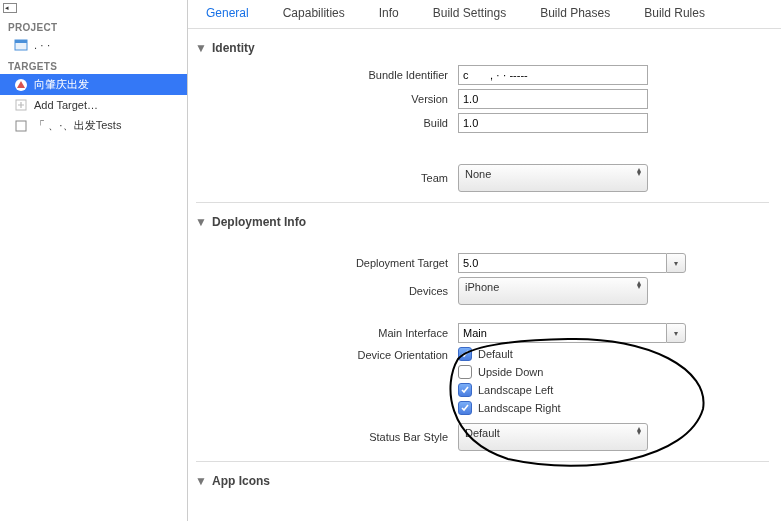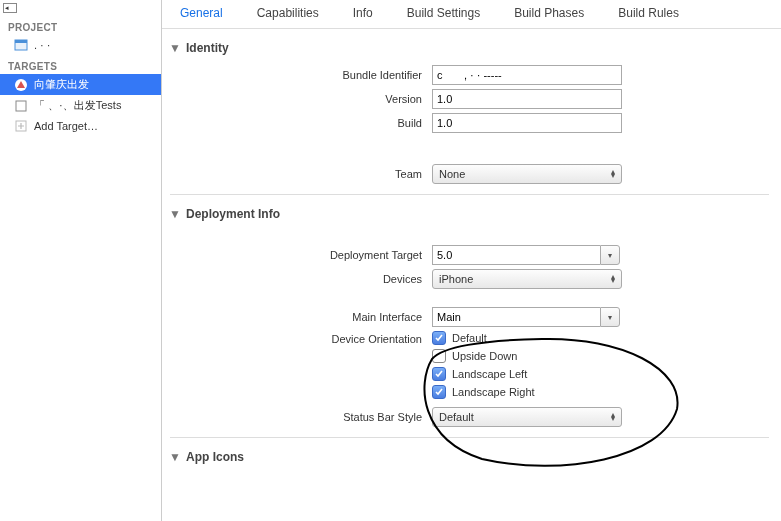--- a/index.html
+++ b/index.html
@@ -1,38 +1,38 @@
 <!DOCTYPE html>
 <html><head>
 <meta charset="utf-8">
 <style>
 * { box-sizing: border-box; margin: 0; padding: 0; }
 body { font-family: "Lucida Grande", "Helvetica Neue", Arial, sans-serif; font-size: 11px; color: #333; background: #fff; width: 781px; height: 521px; overflow: hidden; position: relative; }
 .container { display: flex; height: 100%; }
-.sidebar { width: 162px; border-right: 1px solid #ccc; background: #fff; }
+.sidebar { width: 188px; border-right: 1px solid #ccc; background: #fff; }
 .corner-badge { margin: 3px; width: 14px; height: 10px; border: 1px solid #888; font-size: 7px; display: flex; align-items: center; justify-content: flex-start; padding-left: 1px; }
 .section-header { font-size: 10px; font-weight: bold; color: #7a7a7a; padding: 6px 8px 2px; letter-spacing: 0.3px; }
 .list-item { display: flex; align-items: center; gap: 6px; padding: 3px 8px 3px 14px; }
 .list-item.selected { background: #3478f6; color: #fff; }
 .icon { width: 14px; height: 14px; display: inline-flex; align-items: center; justify-content: center; }
 .icon svg { width: 14px; height: 14px; }
 .item-label { font-size: 11px; }
 .main { flex: 1; display: flex; flex-direction: column; }
 .tabs { display: flex; gap: 34px; padding: 6px 18px 8px; border-bottom: 1px solid #ddd; font-size: 12px; }
 .tab { color: #444; cursor: pointer; }
 .tab.active { color: #1871e6; font-weight: 400; }
 .content { flex: 1; overflow: auto; padding: 0 12px 10px 8px; position: relative; }
 .group { margin-top: 6px; }
 .group-header { display: flex; align-items: center; gap: 6px; padding: 6px 0; font-weight: bold; font-size: 12px; color: #444; }
 .disclosure { width: 10px; height: 10px; display: inline-flex; align-items: center; justify-content: center; color: #777; }
 .row { display: flex; align-items: center; margin: 4px 0; }
 .row-label { width: 262px; text-align: right; padding-right: 10px; color: #333; font-size: 11px; }
-.row-field { width: 188px; border-radius: 10px; }
+.row-field { width: 228px; border-radius: 10px; }
 .text-input { width: 190px; height: 20px; border: 1px solid #aaa; padding: 2px 4px; font-size: 11px; background: #fff; }
-.select { width: 190px; height: 20px; border: 1px solid #aaa; background: linear-gradient(#fdfdfd,#e8e8e8); border-radius: 3px; font-size: 11px; display: flex; align-items: center; justify-content: space-between; padding: 3px 6px; }
+.select { width: 190px; height: 28px; border: 1px solid #aaa; background: linear-gradient(#fdfdfd,#e8e8e8); border-radius: 3px; font-size: 11px; display: flex; align-items: flex-start; justify-content: space-between; padding: 3px 6px; }
 .select-arrows { font-size: 8px; color: #555; line-height: 4px; display: flex; flex-direction: column; }
 .combo { display:flex; }
 .combo .text-input { flex:1; border-right:none; width: 170px; }
 .combo-btn { width:20px; height:20px; border:1px solid #aaa; background: linear-gradient(#fdfdfd,#e8e8e8); border-radius: 0 3px 3px 0; display:flex; align-items:center; justify-content:center; font-size:8px; color:#555; }
 .checkbox-list { display:flex; flex-direction:column; gap:4px; }
 .checkbox-row { display:flex; align-items:center; gap:6px; font-size:11px; }
 .checkbox { width:14px; height:14px; border:1px solid #888; border-radius:3px; background:#fff; display:inline-flex; align-items:center; justify-content:center; }
 .checkbox.checked { background: linear-gradient(#7aaef7,#4a7de0); border-color:#3a6ac8; }
 .checkbox.checked svg { width:10px; height:10px; }
 .hr { border:none; border-top:1px solid #ddd; margin: 10px 0 0 0; }
@@ -60,33 +60,33 @@
         <svg viewBox="0 0 14 14">
             <circle cx="7" cy="7" r="6" fill="#fff"></circle>
             <path d="M3 10 L7 3 L11 10 Z" fill="#d9534f"></path>
           </svg>
       </span>
       <span class="item-label">向肇庆出发</span>
     </div>
     <div class="list-item">
       <span class="icon">
         <svg viewBox="0 0 14 14">
-            <rect x="2" y="2" width="10" height="10" fill="none" stroke="#888"></rect>
-          </svg>
-      </span>
-      <span class="item-label">「 、·、出发Tests</span>
-    </div>
-    <div class="list-item">
-      <span class="icon">
-        <svg viewBox="0 0 14 14">
             <rect x="2" y="2" width="10" height="10" fill="none" stroke="#bbb"></rect>
             <path d="M7 4 V10 M4 7 H10" stroke="#bbb" stroke-width="1.2"></path>
           </svg>
       </span>
       <span class="item-label">Add Target…</span>
+    </div>
+    <div class="list-item">
+      <span class="icon">
+        <svg viewBox="0 0 14 14">
+            <rect x="2" y="2" width="10" height="10" fill="none" stroke="#888"></rect>
+          </svg>
+      </span>
+      <span class="item-label">「 、·、出发Tests</span>
     </div>
   </div>
 
   <div class="main">
     <div class="tabs">
       <div class="tab active">General</div>
       <div class="tab">Capabilities</div>
       <div class="tab">Info</div>
       <div class="tab">Build Settings</div>
       <div class="tab">Build Phases</div>

